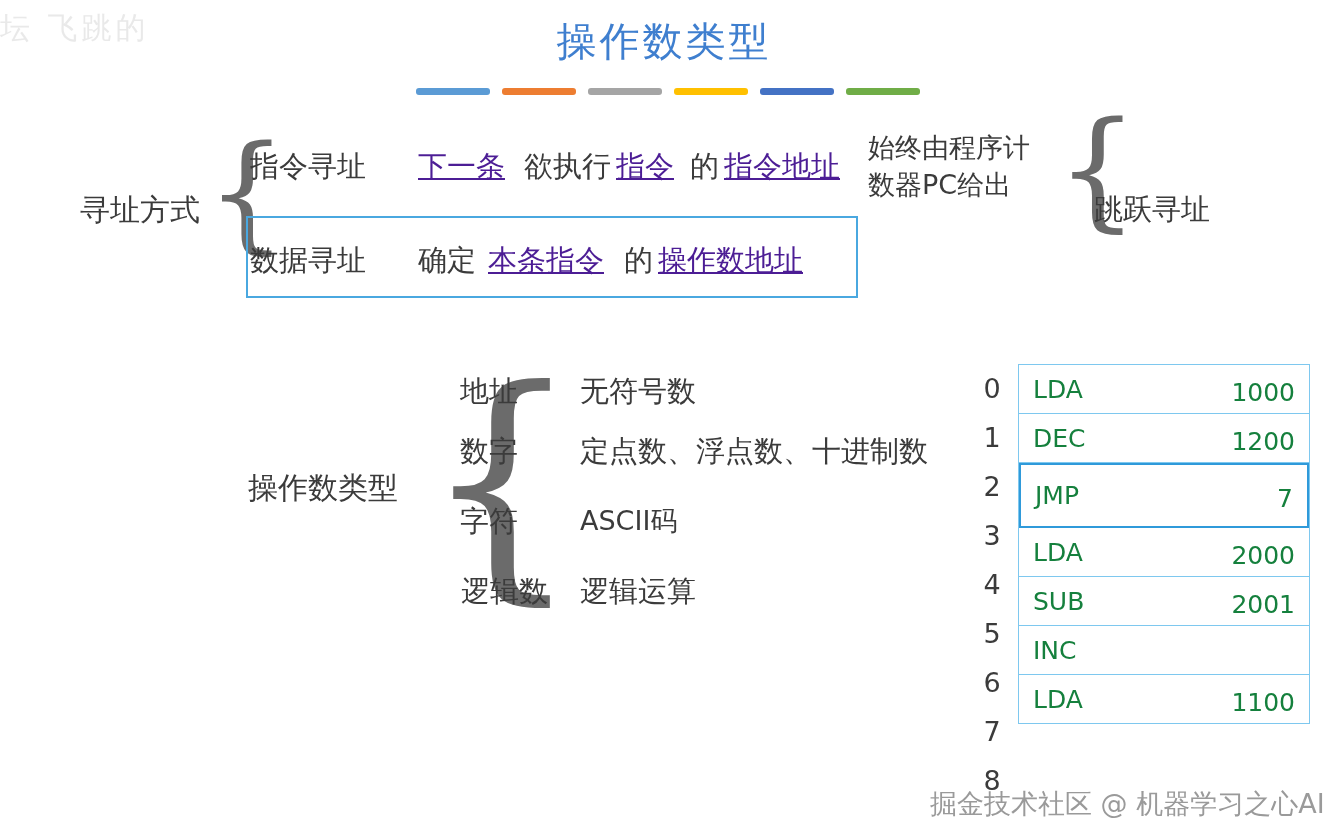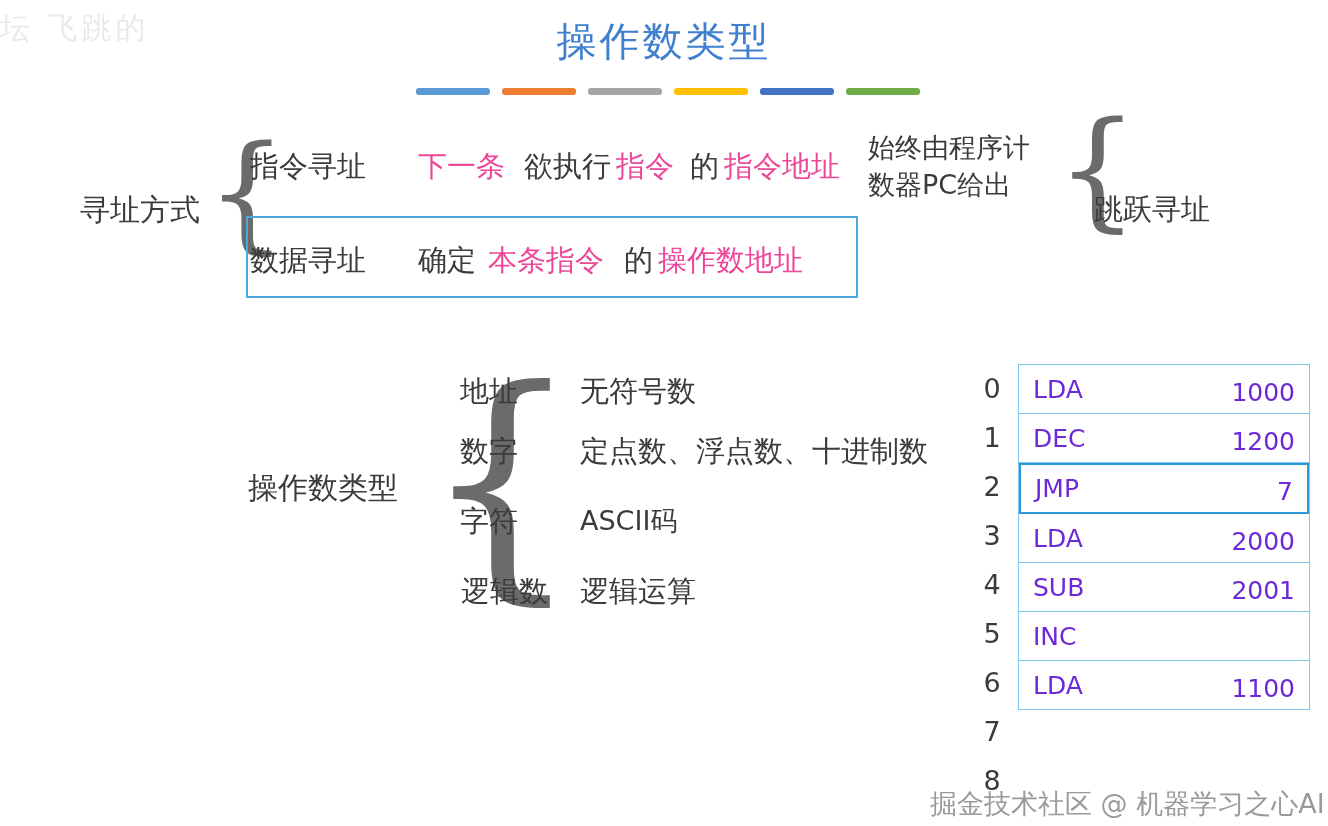--- a/index.html
+++ b/index.html
@@ -74,21 +74,21 @@
     border-radius: 3px;
   }
 
   
   .t {
     position: absolute;
     white-space: nowrap;
     font-family: "DejaVu Sans", sans-serif;
     color: #3b3b3b;
   }
-  .blue { color: #ec4899; }
+  .blue { color: #4c1d95; text-decoration: underline; }
 
   
   .brace {
     position: absolute;
     font-family: "DejaVu Serif", serif;
     color: #6b6b6b;
     line-height: 1;
     font-weight: 300;
   }
 
@@ -116,25 +116,25 @@
   .mem-row {
     display: flex;
     align-items: center;
     justify-content: space-between;
     height: 49px;
     border-bottom: 1px solid #7ec8ef;
     padding: 0 14px;
     box-sizing: border-box;
     font-size: 25px;
     font-family: "DejaVu Sans", sans-serif;
-    color: #6d28d9;
+    color: #15803d;
   }
   .mem-row.hl {
     border: 2px solid #2f9ada;
-    height: 51px;
+    height: 65px;
   }
   .mem-op { text-align: left; }
   .mem-val { text-align: right; margin-top: 6px; }
 
   .mem-index {
     position: absolute;
     left: 975px;
     top: 364px;
     width: 34px;
     text-align: center;

